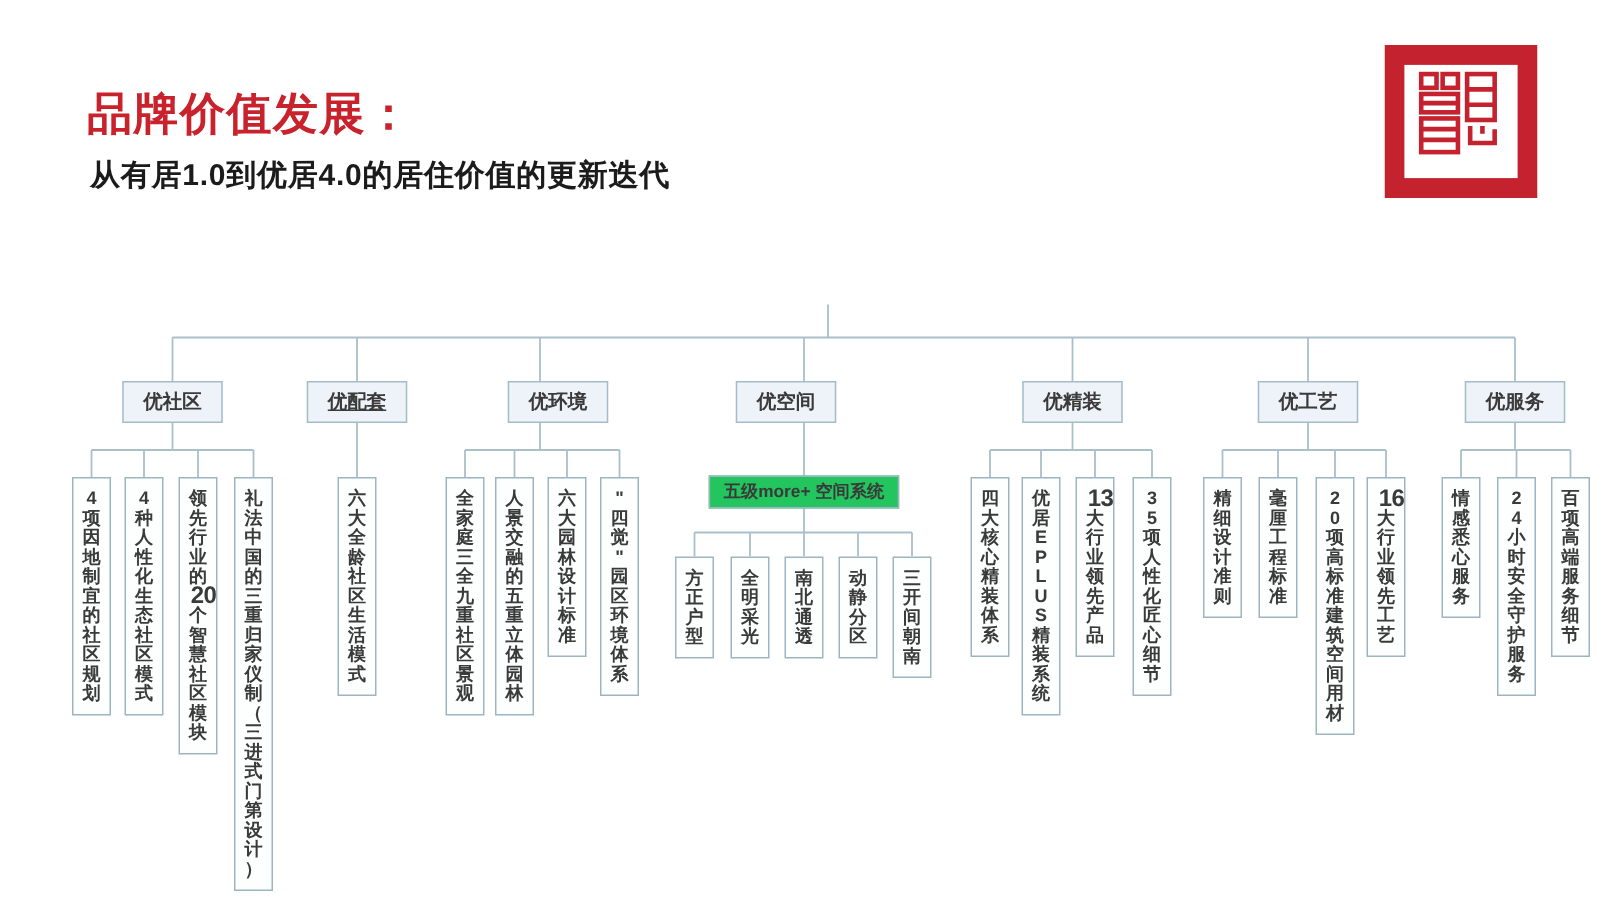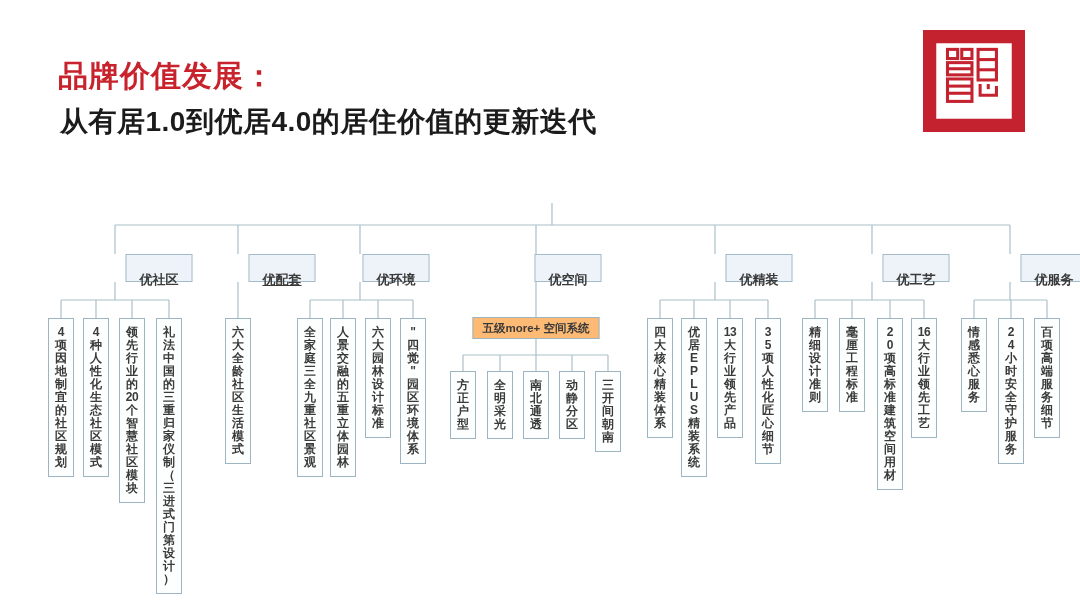--- a/index.html
+++ b/index.html
@@ -7,43 +7,43 @@
     --line:#a9bfca; --leaf-border:#9db5c2; --leaf-bg:#fdfefe;
     --l1-bg:#edf3f8; --l1-border:#a4bcc9; --root-bg:#dbe7f1; --root-border:#47789a;
   }
   *{margin:0;padding:0;box-sizing:border-box;}
   html,body{width:1080px;height:608px;}
   body{font-family:"Liberation Sans","DejaVu Sans",sans-serif;background:#fff;}
   #slide{position:relative;width:1080px;height:608px;background:#fff;overflow:hidden;}
 
   .title{position:absolute;left:58px;top:56px;font-size:30px;font-weight:bold;
          color:var(--accent-red);letter-spacing:1px;}
-  .subtitle{position:absolute;left:60px;top:103px;font-size:28px;font-weight:bold;
+  .subtitle{position:absolute;left:60px;top:103px;font-size:20px;font-weight:bold;
          color:var(--text-dark);letter-spacing:.5px;}
   .logo{position:absolute;left:923px;top:30px;width:102px;height:102px;}
 
   #connectors{position:absolute;left:0;top:0;width:1080px;height:608px;}
 
   .node{position:absolute;transform:translateX(-50%);background:var(--l1-bg);
         border:1px solid var(--l1-border);color:var(--node-text);font-weight:bold;
-        font-size:13px;line-height:26px;height:28px;padding:12px 13px;white-space:nowrap;
-        text-align:center;margin-left:44px;}
+        font-size:13px;line-height:26px;height:28px;padding:0 13px;white-space:nowrap;
+        text-align:center;}
   .root{position:absolute;left:552px;top:162px;transform:translateX(-50%);
         width:97px;height:41px;line-height:37px;text-align:center;font-size:15px;
         font-weight:bold;color:#333;background:var(--root-bg);
         border:2px solid var(--root-border);}
-  .group{position:absolute;transform:translateX(-50%);background:#fdba74;
+  .group{position:absolute;transform:translateX(-50%);background:#22c55e;
         border:1px solid var(--leaf-border);color:var(--node-text);font-weight:bold;
         font-size:11.5px;line-height:20px;height:22px;padding:0 9px;white-space:nowrap;}
   .leaf{position:absolute;transform:translateX(-50%);width:26px;background:var(--leaf-bg);
         border:1px solid var(--leaf-border);display:flex;flex-direction:column;
         align-items:center;padding:7px 0;}
   .cell{display:block;width:100%;text-align:center;font-size:12px;line-height:13px;
         font-weight:bold;color:var(--node-text);}
-  .cell.combo{font-size:12px;letter-spacing:-.5px;}
+  .cell.combo{font-size:16px;letter-spacing:-.5px;text-align:right;}
 </style>
 </head>
 <body>
 
 <div id="slide">
 
   <div class="title">品牌价值发展：</div>
   <div class="subtitle">从有居1.0到优居4.0的居住价值的更新迭代</div>
 
   <svg class="logo" viewBox="0 0 100 100">
@@ -187,21 +187,21 @@
         <span class="cell">大</span>
         <span class="cell">全</span>
         <span class="cell">龄</span>
         <span class="cell">社</span>
         <span class="cell">区</span>
         <span class="cell">生</span>
         <span class="cell">活</span>
         <span class="cell">模</span>
         <span class="cell">式</span>
       </div>
-      <div class="node" style="left: 352px; top: 254px; text-align: right;">优环境</div>
+      <div class="node" style="left: 372px; top: 254px; text-align: right;">优环境</div>
       <div class="leaf" style="left: 310px; top: 318px;">
         <span class="cell">全</span>
         <span class="cell">家</span>
         <span class="cell">庭</span>
         <span class="cell">三</span>
         <span class="cell">全</span>
         <span class="cell">九</span>
         <span class="cell">重</span>
         <span class="cell">社</span>
         <span class="cell">区</span>

